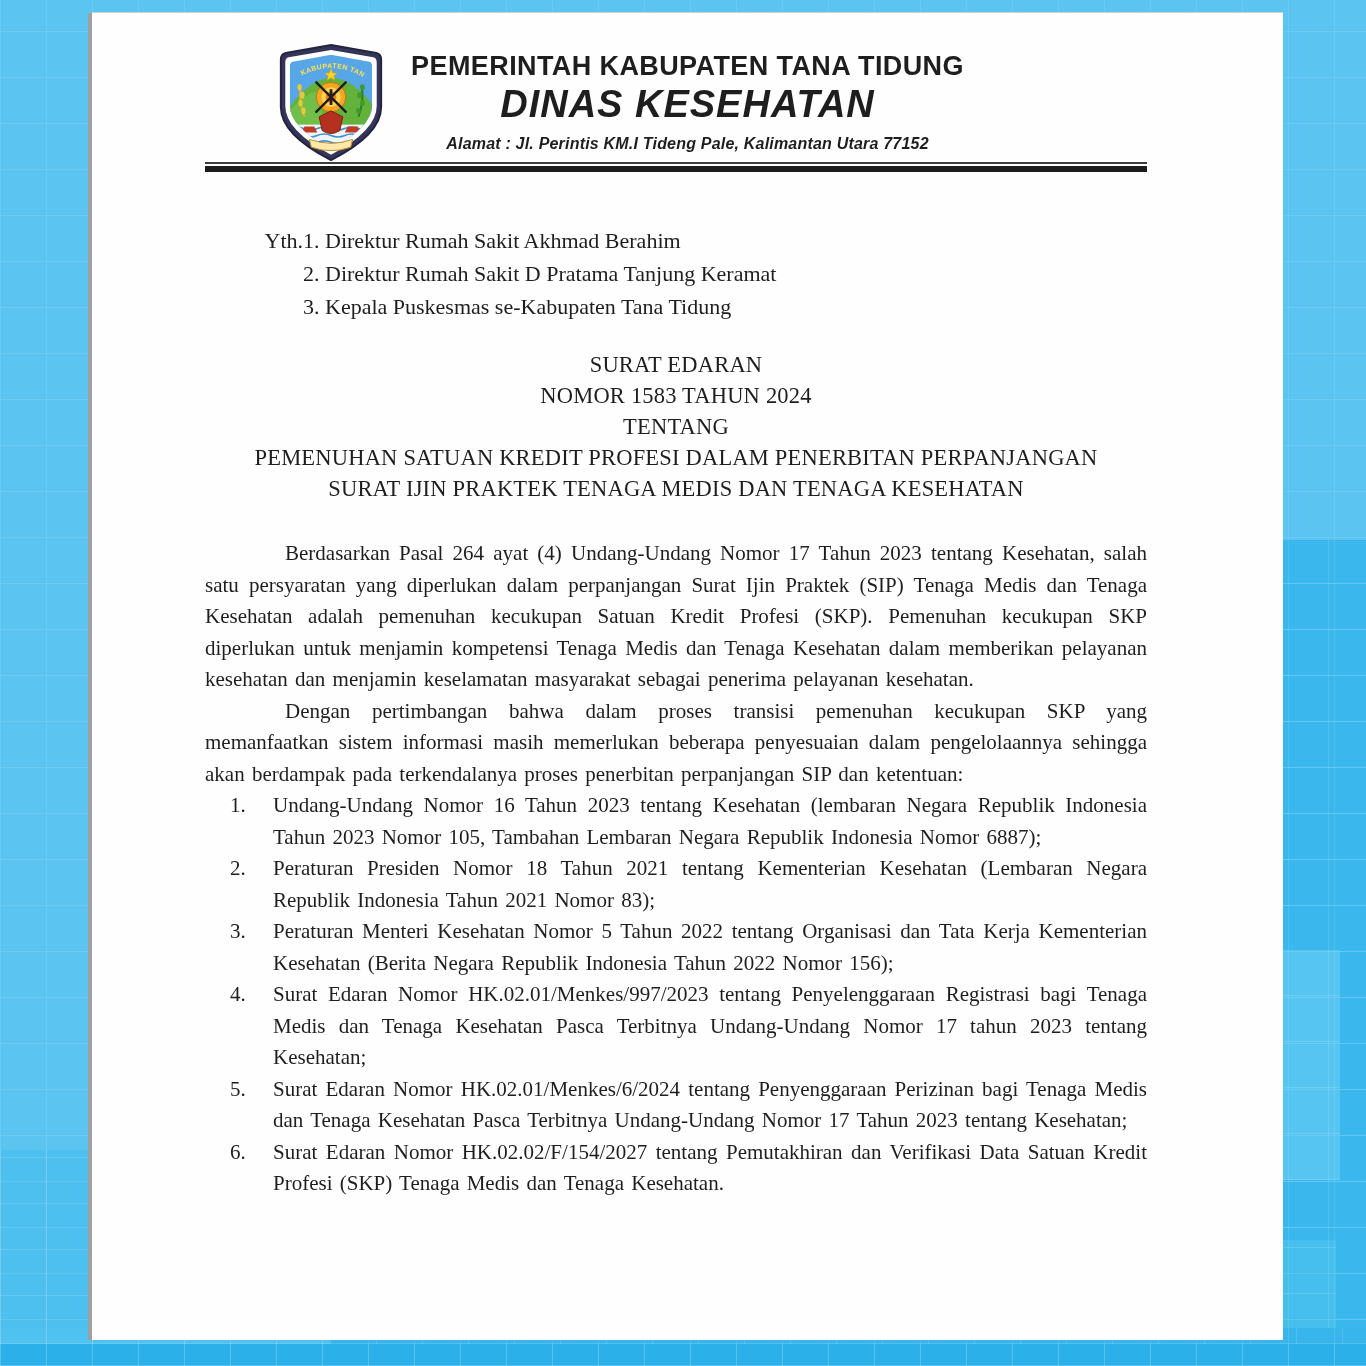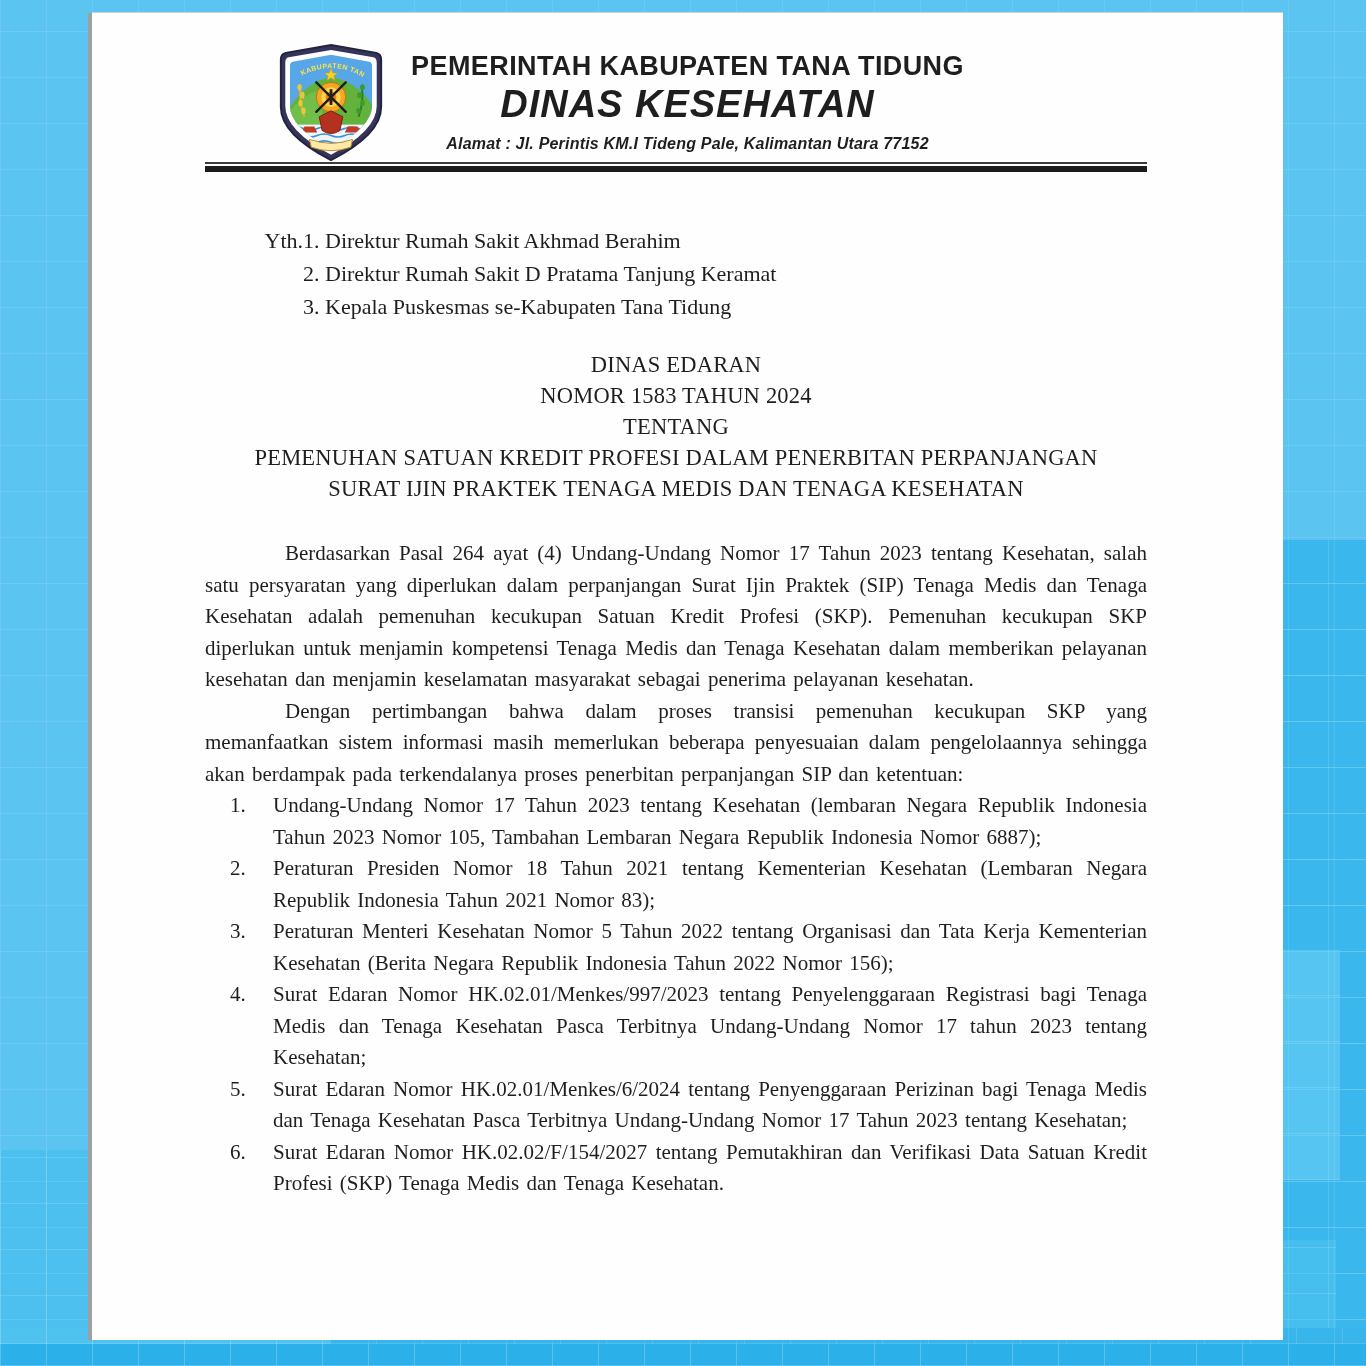--- a/index.html
+++ b/index.html
@@ -129,34 +129,34 @@
       <section class="recipients">
         <span class="salutation">Yth.</span>
         <div class="recipient-list">
           <div>1. Direktur Rumah Sakit Akhmad Berahim</div>
           <div>2. Direktur Rumah Sakit D Pratama Tanjung Keramat</div>
           <div>3. Kepala Puskesmas se-Kabupaten Tana Tidung</div>
         </div>
       </section>
 
       <section class="title-block">
-        <div>DINAS EDARAN</div>
+        <div>SURAT EDARAN</div>
         <div>NOMOR 1583 TAHUN 2024</div>
         <div>TENTANG</div>
         <div>PEMENUHAN SATUAN KREDIT PROFESI DALAM PENERBITAN PERPANJANGAN</div>
         <div>SURAT IJIN PRAKTEK TENAGA MEDIS DAN TENAGA KESEHATAN</div>
       </section>
 
       <section class="body-block">
         <p>Berdasarkan Pasal 264 ayat (4) Undang-Undang Nomor 17 Tahun 2023 tentang Kesehatan, salah satu persyaratan yang diperlukan dalam perpanjangan Surat Ijin Praktek (SIP) Tenaga Medis dan Tenaga Kesehatan adalah pemenuhan kecukupan Satuan Kredit Profesi (SKP). Pemenuhan kecukupan SKP diperlukan untuk menjamin kompetensi Tenaga Medis dan Tenaga Kesehatan dalam memberikan pelayanan kesehatan dan menjamin keselamatan masyarakat sebagai penerima pelayanan kesehatan.</p>
         <p>Dengan pertimbangan bahwa dalam proses transisi pemenuhan kecukupan SKP yang memanfaatkan sistem informasi masih memerlukan beberapa penyesuaian dalam pengelolaannya sehingga akan berdampak pada terkendalanya proses penerbitan perpanjangan SIP dan ketentuan:</p>
 
         <div class="list-row">
           <span class="list-num">1.</span>
-          <span class="list-text">Undang-Undang Nomor 17 Tahun 2023 tentang Kesehatan (lembaran Negara Republik Indonesia Tahun 2023 Nomor 105, Tambahan Lembaran Negara Republik Indonesia Nomor 6887);</span>
+          <span class="list-text">Undang-Undang Nomor 16 Tahun 2023 tentang Kesehatan (lembaran Negara Republik Indonesia Tahun 2023 Nomor 105, Tambahan Lembaran Negara Republik Indonesia Nomor 6887);</span>
         </div>
         <div class="list-row">
           <span class="list-num">2.</span>
           <span class="list-text">Peraturan Presiden Nomor 18 Tahun 2021 tentang Kementerian Kesehatan (Lembaran Negara Republik Indonesia Tahun 2021 Nomor 83);</span>
         </div>
         <div class="list-row">
           <span class="list-num">3.</span>
           <span class="list-text">Peraturan Menteri Kesehatan Nomor 5 Tahun 2022 tentang Organisasi dan Tata Kerja Kementerian Kesehatan (Berita Negara Republik Indonesia Tahun 2022 Nomor 156);</span>
         </div>
         <div class="list-row">

